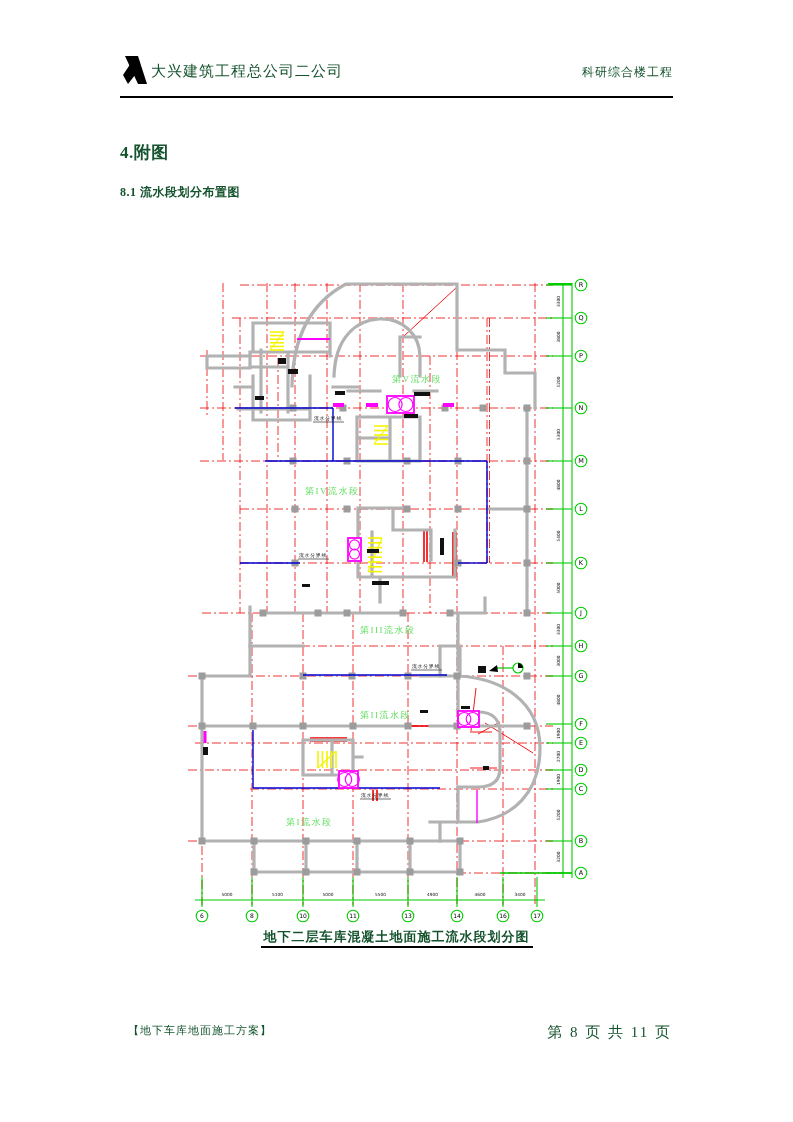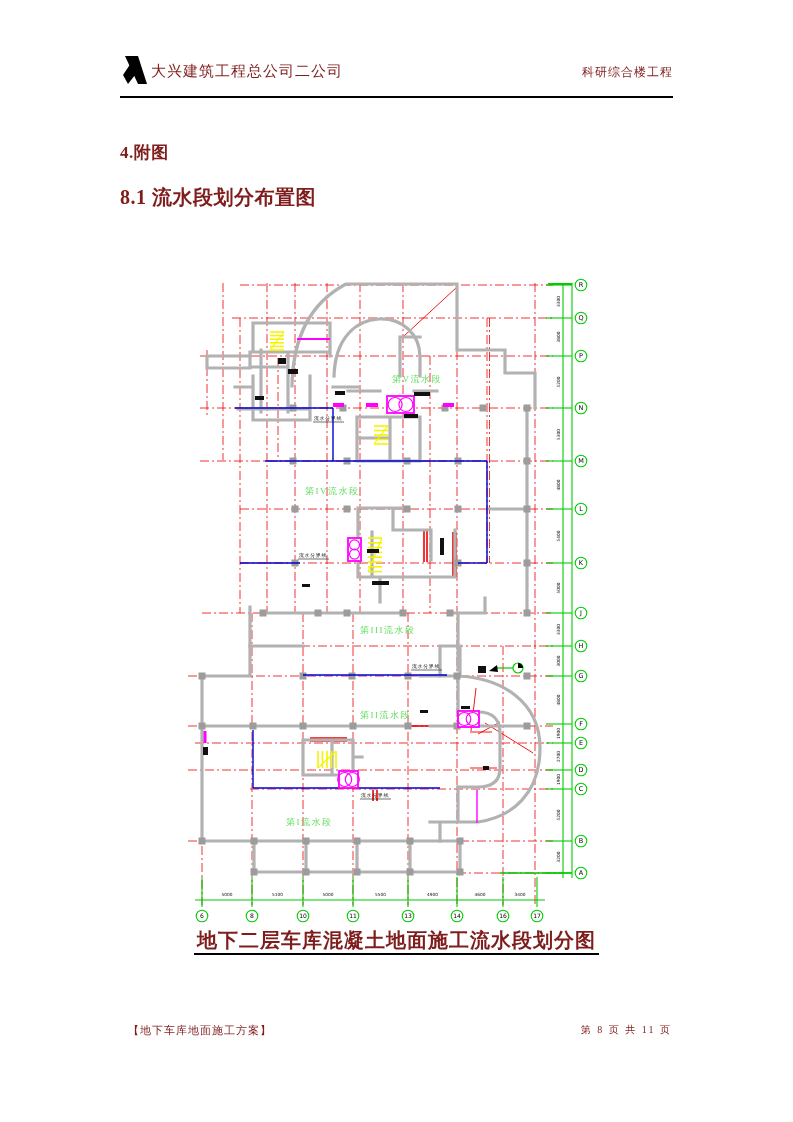--- a/index.html
+++ b/index.html
@@ -1,32 +1,32 @@
 <!DOCTYPE html>
 <html><head>
 <meta charset="utf-8">
 <style>
   html,body{margin:0;padding:0;background:#ffffff;}
   .page{position:relative;width:793px;height:1122px;background:#fff;overflow:hidden;
-        font-family:"Liberation Serif","DejaVu Serif",serif;color:#7f1d1d;}
+        font-family:"Liberation Serif","DejaVu Serif",serif;color:#14532d;}
   .hdr-company{position:absolute;left:151px;top:62px;font-size:15px;letter-spacing:1px;}
   .hdr-project{position:absolute;right:120px;top:64px;font-size:12px;letter-spacing:1px;}
   .logo{position:absolute;left:119px;top:52px;}
   .hdr-rule{position:absolute;left:120px;top:96px;width:553px;height:2px;background:#000;}
   .h1{position:absolute;left:120px;top:141px;font-size:17px;font-weight:bold;letter-spacing:.5px;}
-  .h2{position:absolute;left:120px;top:184px;font-size:20px;font-weight:bold;letter-spacing:.5px;}
+  .h2{position:absolute;left:120px;top:184px;font-size:12px;font-weight:bold;letter-spacing:.5px;}
   .bullet-line{position:absolute;left:122px;top:227px;font-size:15px;}
   .bullet-line .diamond{font-size:13px;position:relative;top:-1px;}
   .bullet-line .btxt{margin-left:16px;letter-spacing:.5px;}
   #plan{position:absolute;left:180px;top:270px;}
   .caption-wrap{position:absolute;left:0;top:927px;width:793px;text-align:center;}
-  .caption-wrap span{font-size:20px;font-weight:bold;letter-spacing:1px;
+  .caption-wrap span{font-size:13px;font-weight:bold;letter-spacing:1px;
         border-bottom:2px solid #000;padding:0 3px 2px 3px;}
   .ftr-left{position:absolute;left:128px;top:1023px;font-size:11px;letter-spacing:1px;}
-  .ftr-right{position:absolute;right:121px;top:1023px;font-size:10px;letter-spacing:2px;}
+  .ftr-right{position:absolute;right:121px;top:1023px;font-size:15px;letter-spacing:2px;}
 </style>
 </head>
 <body>
 
 <div class="page">
 
   <svg class="logo" width="30" height="36" viewBox="0 0 30 36">
     <path d="M6,4 L19,4 L28,32 L19,32 Z" fill="#000"></path>
     <path d="M4,23 L12,11 L16,23 L9,32 Z" fill="#000"></path>
   </svg>

